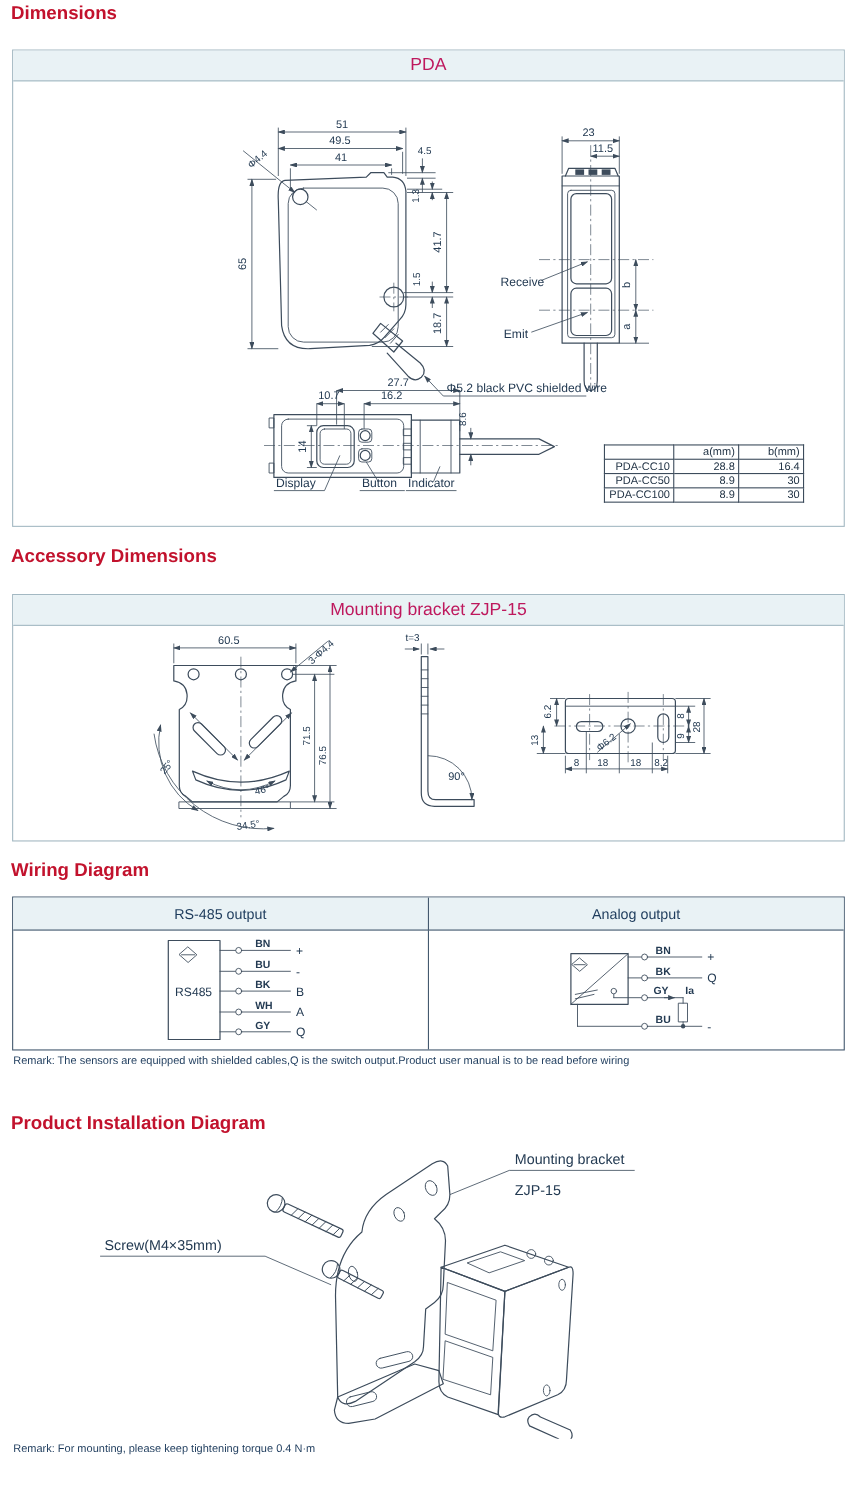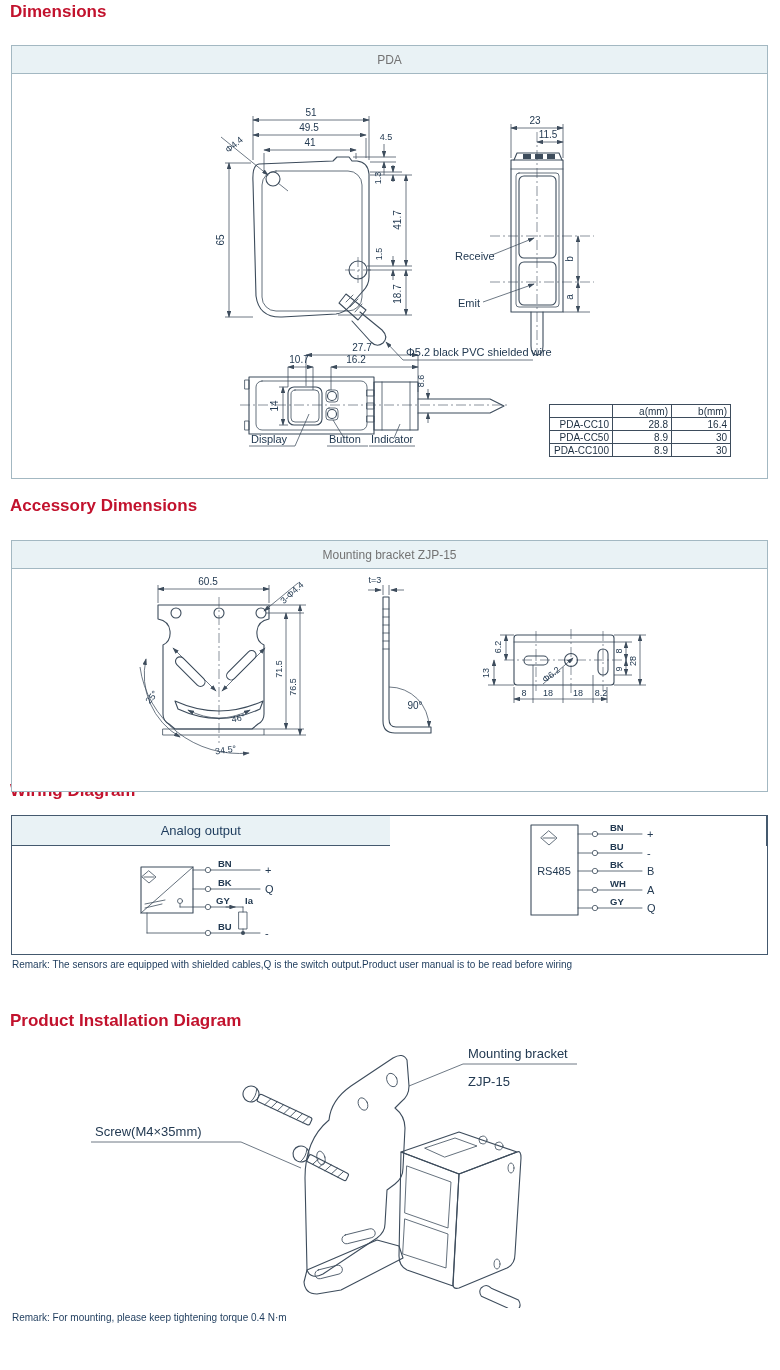--- a/index.html
+++ b/index.html
@@ -1,19 +1,19 @@
 <!DOCTYPE html>
 <html><head>
 <meta charset="utf-8">
 <style>
   html,body{margin:0;padding:0;background:#ffffff;}
   body{width:780px;height:1370px;position:relative;font-family:"Liberation Sans",sans-serif;}
   .heading{position:absolute;left:10px;color:#c2122d;font-size:17px;font-weight:bold;}
   .panel{position:absolute;left:11px;width:757px;border:1px solid #a3b8c2;background:#fff;box-sizing:border-box;}
-  .panel-header{height:27px;background:#e9f2f5;border-bottom:1px solid #a3b8c2;display:flex;align-items:center;justify-content:center;color:#737373;font-size:12px;}
+  .panel-header{height:27px;background:#e9f2f5;border-bottom:1px solid #a3b8c2;display:flex;align-items:center;justify-content:center;color:#be185d;font-size:16px;}
   .panel-body{position:relative;}
   .remark{position:absolute;left:12px;color:#1d3b5c;font-size:10px;}
   
   .wiring{display:grid;grid-template-columns:1fr 1fr;grid-template-rows:30px 1fr;border-color:#44596e;}
   .whead{background:#e9f2f5;border-bottom:1px solid #44596e;display:flex;align-items:center;justify-content:center;color:#1d3b5c;font-size:13px;}
   .wleft{border-right:1px solid #44596e;}
   
   svg{display:block;}
   .ln{stroke:#3d4c5c;stroke-width:1.1;fill:none;stroke-linejoin:round;stroke-linecap:round;}
   .thin{stroke-width:0.8;}
@@ -220,21 +220,21 @@
       <tr>
         <td>PDA-CC100</td>
         <td>8.9</td>
         <td>30</td>
       </tr>
     </tbody>
       </table>
   </div>
 </div>
 
-<div class="panel" style="top:540px;height:252px">
+<div class="panel" style="top:540px;height:225px">
   <div class="panel-header">
       <span>Mounting bracket ZJP-15</span>
     </div>
   <div class="panel-body">
     <svg width="755" height="196" viewBox="0 0 755 196">
       <defs>
         <marker id="ar2" markerWidth="9" markerHeight="6" refX="8" refY="3" orient="auto-start-reverse">
           <path d="M0,0 L9,3 L0,6 Z" fill="#3d4c5c"></path>
         </marker>
       </defs>
@@ -333,20 +333,23 @@
         <line class="dim" x1="614" y1="91" x2="614" y2="106" marker-start="url(#ar2)" marker-end="url(#ar2)"></line>
         <text class="sm" x="610" y="100" text-anchor="middle" transform="rotate(-90 610 100)">9</text>
         <line class="dim" x1="628" y1="66" x2="628" y2="116" marker-start="url(#ar2)" marker-end="url(#ar2)"></line>
         <text class="sm" x="624" y="92" text-anchor="middle" transform="rotate(-90 624 92)">28</text>
       </g>
     </svg>
   </div>
 </div>
 
 <div class="panel wiring" style="top:815px;height:140px">
+  <div class="whead wleft">
+      <span>RS-485 output</span>
+    </div>
   <div class="whead">
       <span>Analog output</span>
     </div>
 
   <div class="wleft">
     <svg width="376" height="108" viewBox="0 0 376 108">
       <defs>
         <marker id="ar3" markerWidth="9" markerHeight="6" refX="8" refY="3" orient="auto-start-reverse">
           <path d="M0,0 L9,3 L0,6 Z" fill="#3d4c5c"></path>
         </marker>

